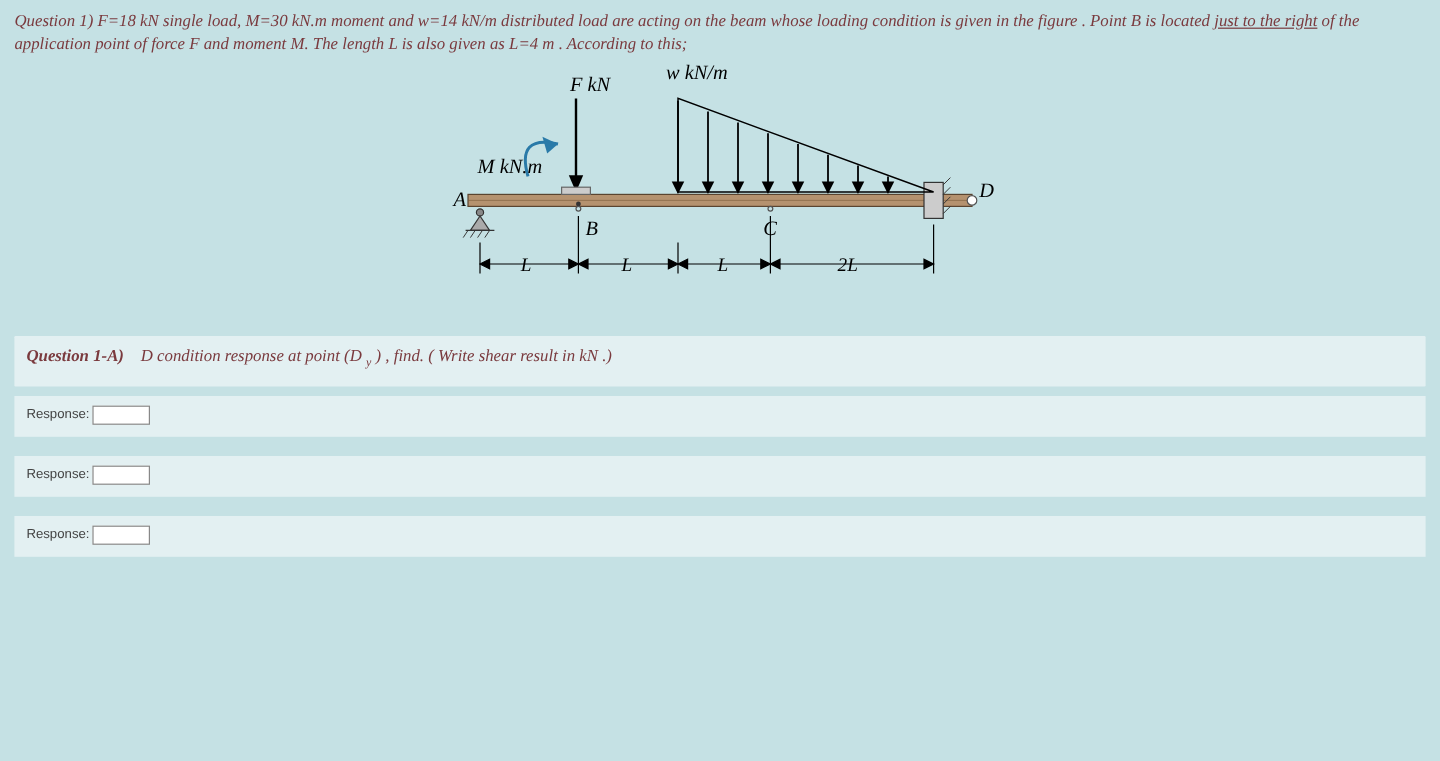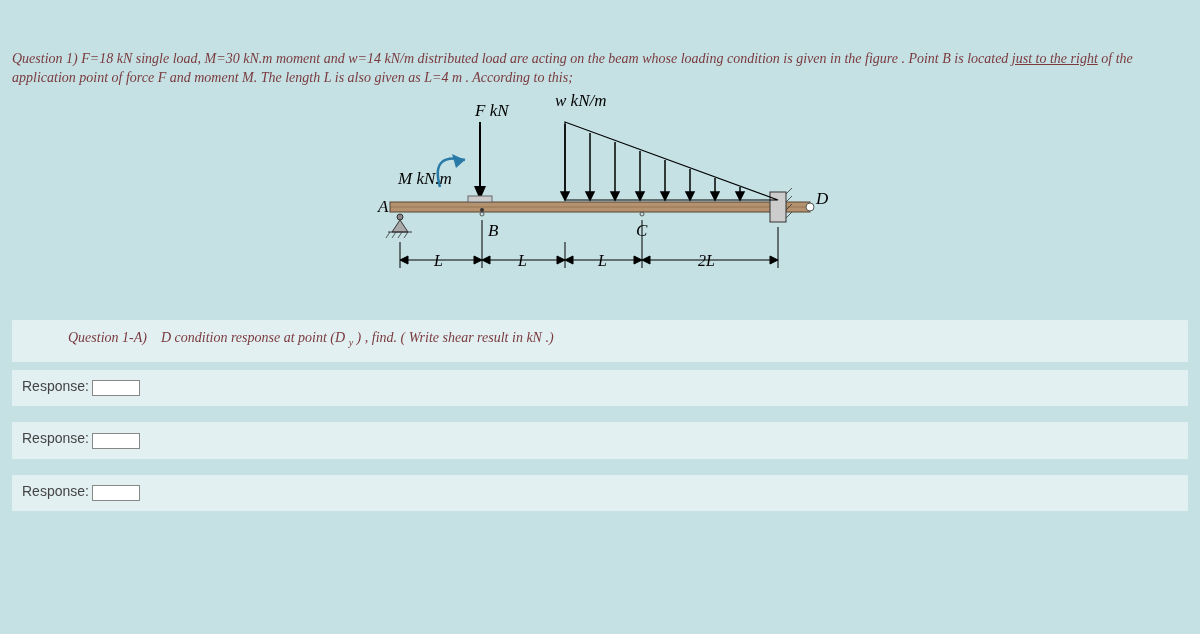--- a/index.html
+++ b/index.html
@@ -9,62 +9,61 @@
     font-style: italic;
     color: #7a3a3e;
     width: 1200px;
     height: 634px;
     padding: 10px 12px;
     font-size: 14px;
   }
   .intro {
     line-height: 1.35;
     margin-bottom: 2px;
-    margin-top: 40px;
   }
   .intro .underline { text-decoration: underline; }
   
   .figure-wrap {
     display: flex;
     justify-content: center;
     margin: 4px 0 28px 0;
   }
   .figure {
     width: 460px;
     height: 200px;
     position: relative;
   }
   
   .qblock {
     background: #e3f0f2;
     padding: 10px 10px 14px 10px;
     margin-bottom: 8px;
     border-radius: 1px;
   }
-  .qlabel { font-weight: 400; margin-left: 46px; }
+  .qlabel { font-weight: 700; }
   .sub { font-size: 10px; vertical-align: sub; }
   .resp-row {
     background: #e3f0f2;
     padding: 8px 10px 10px 10px;
     margin-bottom: 16px;
     font-size: 11px;
   }
   .resp-row input {
     width: 48px;
     height: 16px;
     border: 1px solid #888;
     font-family: inherit;
     vertical-align: middle;
     background: #fff;
   }
   .resp-label {
     font-style: normal;
     font-family: Arial, sans-serif;
     color: #444;
-    font-size: 14px;
+    font-size: 11px;
     margin-top: 34px;
   }
   
   .group {
     margin-bottom: 12px;
   }
 </style>
 </head>
 <body>
 

